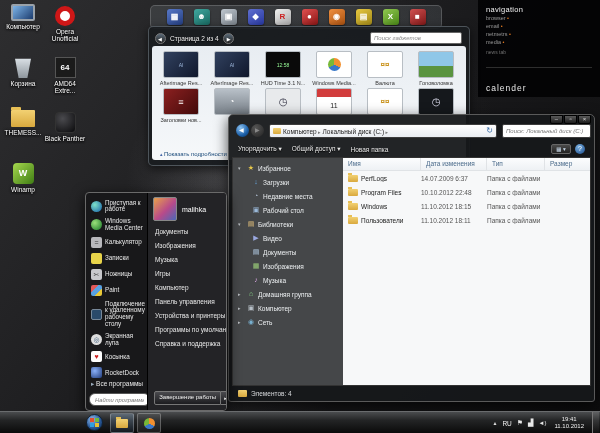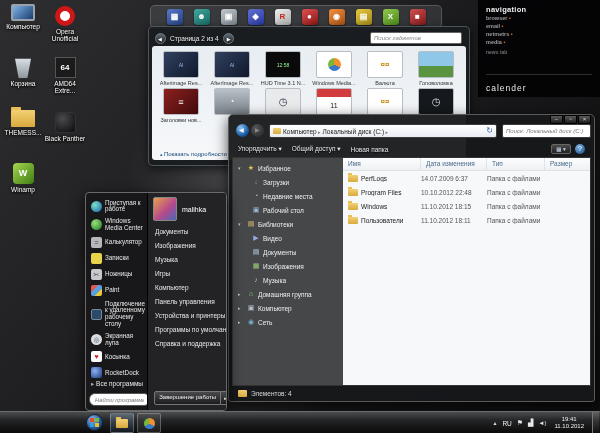--- a/index.html
+++ b/index.html
@@ -39,33 +39,33 @@
   .dock-ico:nth-child(5){background:linear-gradient(145deg,#f0f0f0,#a8a8a8);color:#c22;}
   .dock-ico:nth-child(6){background:linear-gradient(145deg,#e05050,#8a1515);}
   .dock-ico:nth-child(7){background:linear-gradient(145deg,#f09040,#a85010);}
   .dock-ico:nth-child(8){background:linear-gradient(145deg,#e8c840,#a08818);}
   .dock-ico:nth-child(9){background:linear-gradient(145deg,#90c850,#4a8818);}
   .dock-ico:nth-child(10){background:linear-gradient(145deg,#d05050,#801818);}
 
   
   .rain{position:absolute;left:478px;top:0;width:122px;height:97px;z-index:4;background:rgba(3,3,4,0.93);}
   .rn-title{font-size:7.5px;color:#f0f0f0;letter-spacing:0.3px;}
-  .rn-left{position:absolute;left:8px;top:5px;width:50px;font-weight:bold;}
+  .rn-left{position:absolute;left:8px;top:5px;width:50px;}
   .rn-link{font-size:5.5px;color:#9a9a9a;line-height:8px;cursor:pointer;}
   .rn-link::after{content:" •";color:#e07820;}
   .rn-news{font-size:5px;color:#707070;margin-top:3px;cursor:pointer;}
   .rn-right{position:absolute;left:60px;top:5px;width:58px;border-left:1px solid #2e2e2e;padding-left:5px;}
   .rn-clockrow{display:flex;align-items:center;gap:4px;margin-top:3px;}
   .rn-clock{width:16px;height:16px;border:1px solid #cfcfcf;border-radius:50%;background:#0c0c0c;position:relative;flex:none;}
   .hand{position:absolute;left:50%;bottom:50%;transform-origin:50% 100%;background:#eee;}
   .hand.h{width:1px;height:4px;transform:rotate(231deg);}
   .hand.m{width:1px;height:6px;transform:rotate(258deg);}
   .rn-time{font-size:7px;font-weight:bold;color:#fff;}
   .rn-date{font-size:5.5px;color:#e07820;letter-spacing:0.5px;}
-  .rn-cal{position:absolute;left:8px;bottom:4px;width:106px;border-top:1px solid #2e2e2e;padding-top:8px;font-size:8.5px;color:#e8e8e8;letter-spacing:1px;}
+  .rn-cal{position:absolute;left:8px;bottom:4px;width:106px;border-top:1px solid #2e2e2e;padding-top:15px;font-size:8.5px;color:#e8e8e8;letter-spacing:1px;}
 
   
   .gg{position:absolute;left:148px;top:26px;width:322px;height:140px;z-index:5;border-radius:5px;
     background:rgba(25,28,32,0.92);box-shadow:0 3px 10px rgba(0,0,0,0.6);border:1px solid rgba(130,140,150,0.5);padding:3px;}
   .gg-header{height:16px;position:relative;display:flex;align-items:center;gap:4px;padding:0 3px;}
   .gg-nav{width:11px;height:11px;border-radius:50%;background:linear-gradient(#5a6a78,#222);border:1px solid #777;position:relative;cursor:pointer;}
   .gg-nav::before{content:"◀";position:absolute;left:2px;top:2px;font-size:5px;line-height:6px;color:#fff;}
   .gg-nav.next::before{content:"▶";left:3px;}
   .gg-page{font-size:6.5px;color:#f0f0f0;text-shadow:0 1px 1px #000;}
   .gg-search{position:absolute;right:4px;top:2px;width:92px;height:12px;border:1px solid #666;border-radius:2px;background:#fff;font-size:6px;padding:0 3px;color:#333;font-family:inherit;}

